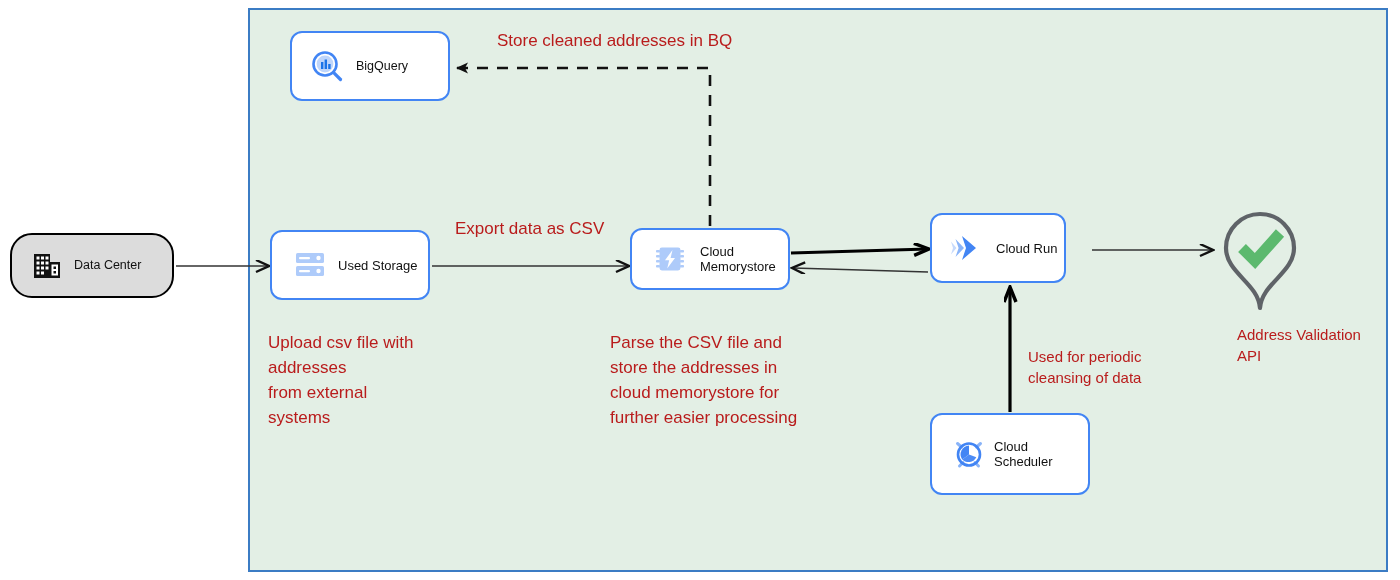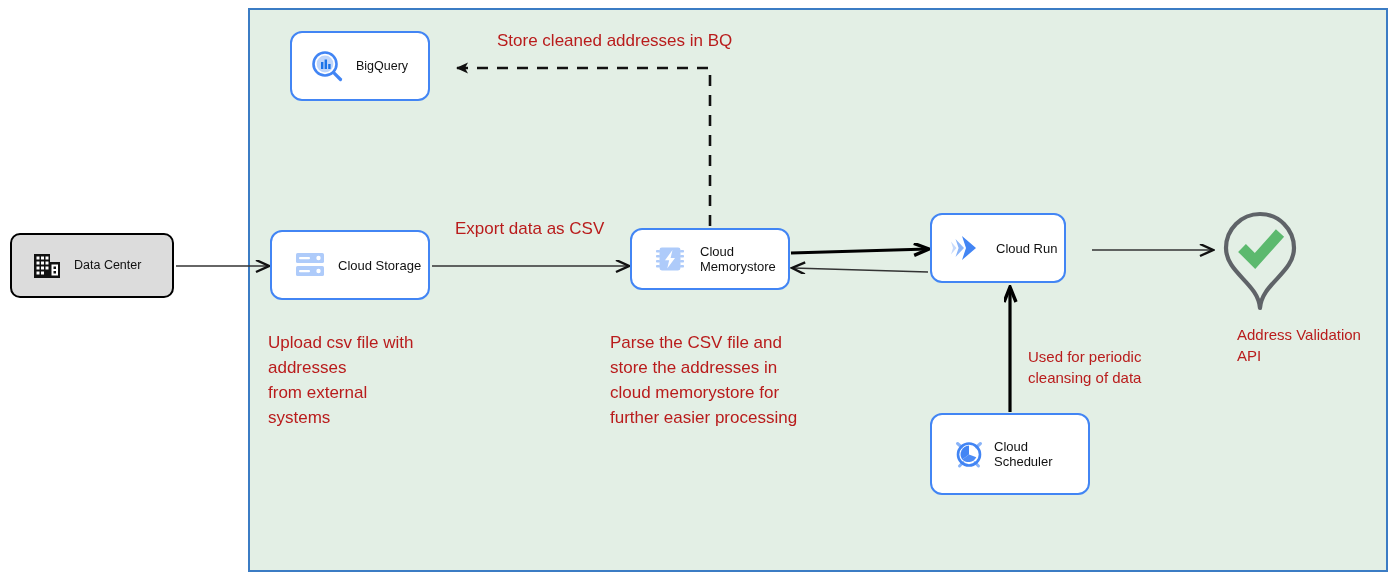--- a/index.html
+++ b/index.html
@@ -23,26 +23,26 @@
   }
   .node .ico{flex:0 0 auto;display:flex;align-items:center;justify-content:center;}
   .node .lbl{
     font-size:13px;line-height:15px;color:#111;
     white-space:pre-line;
   }
 
   
   .node.datacenter{
     left:10px;top:233px;width:164px;height:65px;
-    background:#dcdcdc;border:2px solid #000000;border-radius:10px;
+    background:#dcdcdc;border:2px solid #000000;border-radius:22px;
   }
   .node.datacenter .ico{width:46px;margin-left:12px;}
   .node.datacenter .lbl{margin-left:4px;font-size:12.5px;}
 
-  .node.bigquery   {left:290px;top:31px; width:140px;height:70px;}
+  .node.bigquery   {left:290px;top:31px; width:160px;height:70px;}
   .node.bigquery .ico{width:46px;margin-left:12px;}
   .node.bigquery .lbl{margin-left:6px;font-size:12.5px;}
 
   .node.storage    {left:270px;top:230px;width:160px;height:70px;}
   .node.storage .ico{width:44px;margin-left:16px;}
   .node.storage .lbl{margin-left:6px;}
 
   .node.memorystore{left:630px;top:228px;width:160px;height:62px;}
   .node.memorystore .ico{width:44px;margin-left:16px;}
   .node.memorystore .lbl{margin-left:8px;}
@@ -157,21 +157,21 @@
     <span class="ico">
       <svg width="32" height="30" viewBox="0 0 32 30">
         <rect x="2" y="3" width="28" height="10" rx="1.6" fill="#aecbfa"></rect>
         <rect x="2" y="16" width="28" height="10" rx="1.6" fill="#aecbfa"></rect>
         <rect x="5" y="7" width="11" height="2.2" rx="1" fill="#ffffff"></rect>
         <rect x="5" y="20" width="11" height="2.2" rx="1" fill="#ffffff"></rect>
         <circle cx="24.5" cy="8" r="2.2" fill="#ffffff"></circle>
         <circle cx="24.5" cy="21" r="2.2" fill="#ffffff"></circle>
       </svg>
     </span>
-    <span class="lbl">Cloud Storage</span>
+    <span class="lbl">Used Storage</span>
   </div>
 
   <div class="node memorystore">
     <span class="ico">
       <svg width="32" height="32" viewBox="0 0 32 32">
         <g fill="#aecbfa">
           <rect x="2" y="7" width="4" height="2.6" rx="0.8"></rect>
           <rect x="2" y="12" width="4" height="2.6" rx="0.8"></rect>
           <rect x="2" y="17" width="4" height="2.6" rx="0.8"></rect>
           <rect x="2" y="22" width="4" height="2.6" rx="0.8"></rect>

